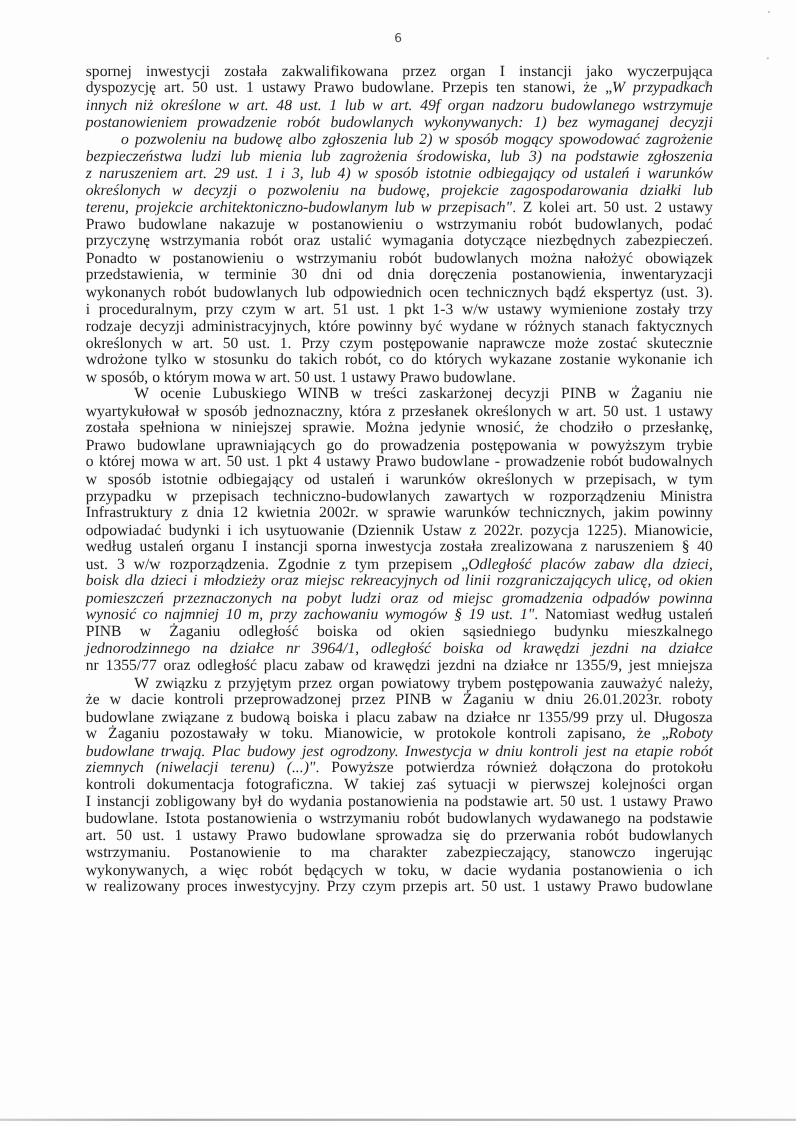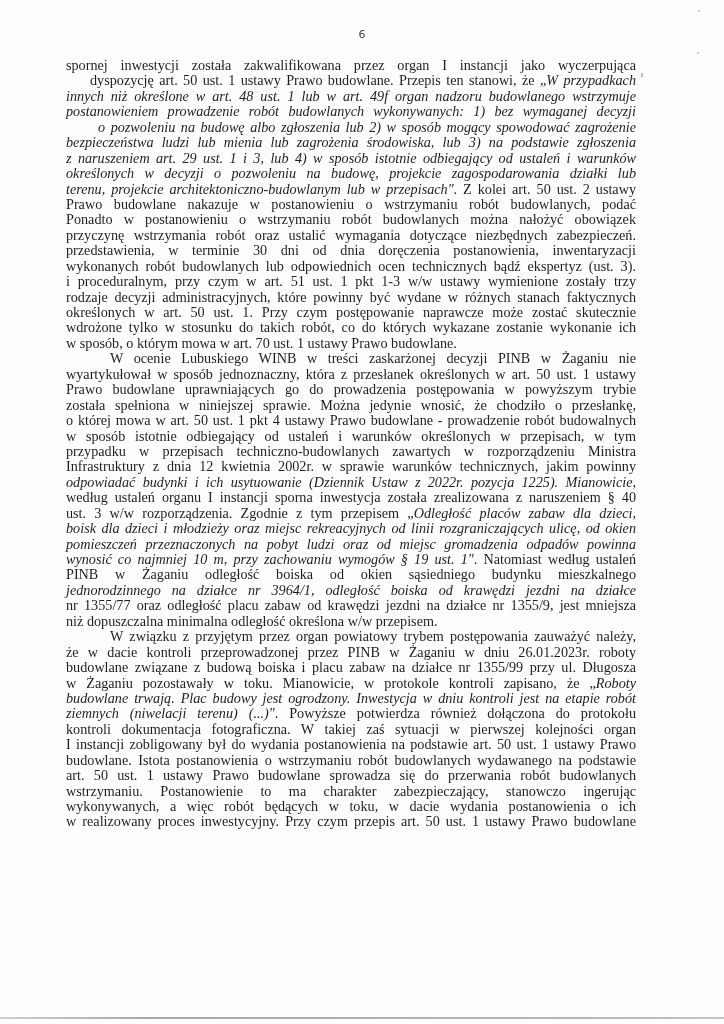--- a/index.html
+++ b/index.html
@@ -6,21 +6,21 @@
   body { width: 724px; height: 1024px; position: relative; overflow: hidden; }
   .page {
     position: absolute; left: 0; top: 0; width: 724px; height: 1024px;
     background: #fdfdfd;
   }
   .page-number {
     position: absolute; top: 28px; left: 0; width: 724px; text-align: center;
     font-family: "DejaVu Sans", sans-serif; font-size: 11px; color: #444;
   }
   .body-text {
-    position: absolute; left: 66px; top: 58px; width: 570px;
+    position: absolute; left: 78px; top: 58px; width: 570px;
     font-family: "Liberation Serif", serif; font-size: 14.2px; line-height: 15.45px;
     color: #1e1e1e; text-align: justify; hyphens: none;
   }
   .line { display: block; text-align: justify; text-align-last: justify; white-space: nowrap; height: 15.45px; }
   .line.last { text-align-last: left; }
   .line.indent { padding-left: 44px; }
   .line > span { white-space: normal; }
   i { font-style: italic; }
   .scan-mark { position: absolute; background: #bdbdbd; border-radius: 50%; }
   .bottom-edge {
@@ -29,58 +29,57 @@
   }
 </style>
 </head>
 <body>
 
 <div class="page">
   <div class="page-number">6</div>
   <div class="body-text" id="body-text">
       <div>
         <span class="line"><span style="white-space: nowrap;"><span>spornej inwestycji została zakwalifikowana przez organ I instancji jako wyczerpująca</span></span></span>
-        <span class="line"><span style="white-space: nowrap; margin-left: 24px;"><span>dyspozycję art. 50 ust. 1 ustawy Prawo budowlane. Przepis ten stanowi, że „</span><i>W przypadkach</i></span></span>
+        <span class="line"><span style="white-space: nowrap;"><span>dyspozycję art. 50 ust. 1 ustawy Prawo budowlane. Przepis ten stanowi, że „</span><i>W przypadkach</i></span></span>
         <span class="line"><span style="white-space: nowrap;"><i>innych niż określone w art. 48 ust. 1 lub w art. 49f organ nadzoru budowlanego wstrzymuje</i></span></span>
         <span class="line"><span style="white-space: nowrap;"><i>postanowieniem prowadzenie robót budowlanych wykonywanych: 1) bez wymaganej decyzji</i></span></span>
         <span class="line"><span style="white-space: nowrap; margin-left: 32px;"><i>o pozwoleniu na budowę albo zgłoszenia lub 2) w sposób mogący spowodować zagrożenie</i></span></span>
         <span class="line"><span style="white-space: nowrap;"><i>bezpieczeństwa ludzi lub mienia lub zagrożenia środowiska, lub 3) na podstawie zgłoszenia</i></span></span>
         <span class="line"><span style="white-space: nowrap;"><i>z naruszeniem art. 29 ust. 1 i 3, lub 4) w sposób istotnie odbiegający od ustaleń i warunków</i></span></span>
         <span class="line"><span style="white-space: nowrap;"><i>określonych w decyzji o pozwoleniu na budowę, projekcie zagospodarowania działki lub</i></span></span>
         <span class="line"><span style="white-space: nowrap;"><i>terenu, projekcie architektoniczno-budowlanym lub w przepisach"</i><span>. Z kolei art. 50 ust. 2 ustawy</span></span></span>
         <span class="line"><span style="white-space: nowrap;"><span>Prawo budowlane nakazuje w postanowieniu o wstrzymaniu robót budowlanych, podać</span></span></span>
+        <span class="line"><span style="white-space: nowrap;"><span>przyczynę wstrzymania robót oraz ustalić wymagania dotyczące niezbędnych zabezpieczeń.</span></span></span>
         <span class="line"><span style="white-space: nowrap;"><span>Ponadto w postanowieniu o wstrzymaniu robót budowlanych można nałożyć obowiązek</span></span></span>
-        <span class="line"><span style="white-space: nowrap;"><span>przyczynę wstrzymania robót oraz ustalić wymagania dotyczące niezbędnych zabezpieczeń.</span></span></span>
         <span class="line"><span style="white-space: nowrap;"><span>przedstawienia, w terminie 30 dni od dnia doręczenia postanowienia, inwentaryzacji</span></span></span>
         <span class="line"><span style="white-space: nowrap;"><span>wykonanych robót budowlanych lub odpowiednich ocen technicznych bądź ekspertyz (ust. 3).</span></span></span>
         <span class="line"><span style="white-space: nowrap;"><span>i proceduralnym, przy czym w art. 51 ust. 1 pkt 1-3 w/w ustawy wymienione zostały trzy</span></span></span>
         <span class="line"><span style="white-space: nowrap;"><span>rodzaje decyzji administracyjnych, które powinny być wydane w różnych stanach faktycznych</span></span></span>
         <span class="line"><span style="white-space: nowrap;"><span>określonych w art. 50 ust. 1. Przy czym postępowanie naprawcze może zostać skutecznie</span></span></span>
         <span class="line"><span style="white-space: nowrap;"><span>wdrożone tylko w stosunku do takich robót, co do których wykazane zostanie wykonanie ich</span></span></span>
-        <span class="line last"><span><span>w sposób, o którym mowa w art. 70 ust. 1 ustawy Prawo budowlane.</span></span></span>
+        <span class="line last"><span><span>w sposób, o którym mowa w art. 50 ust. 1 ustawy Prawo budowlane.</span></span></span>
       </div>
       <div>
         <span class="line indent"><span style="white-space: nowrap;"><span>W ocenie Lubuskiego WINB w treści zaskarżonej decyzji PINB w Żaganiu nie</span></span></span>
         <span class="line"><span style="white-space: nowrap;"><span>wyartykułował w sposób jednoznaczny, która z przesłanek określonych w art. 50 ust. 1 ustawy</span></span></span>
+        <span class="line"><span style="white-space: nowrap;"><span>została spełniona w niniejszej sprawie. Można jedynie wnosić, że chodziło o przesłankę,</span></span></span>
         <span class="line"><span style="white-space: nowrap;"><span>Prawo budowlane uprawniających go do prowadzenia postępowania w powyższym trybie</span></span></span>
-        <span class="line"><span style="white-space: nowrap;"><span>została spełniona w niniejszej sprawie. Można jedynie wnosić, że chodziło o przesłankę,</span></span></span>
         <span class="line"><span style="white-space: nowrap;"><span>o której mowa w art. 50 ust. 1 pkt 4 ustawy Prawo budowlane - prowadzenie robót budowalnych</span></span></span>
         <span class="line"><span style="white-space: nowrap;"><span>w sposób istotnie odbiegający od ustaleń i warunków określonych w przepisach, w tym</span></span></span>
         <span class="line"><span style="white-space: nowrap;"><span>przypadku w przepisach techniczno-budowlanych zawartych w rozporządzeniu Ministra</span></span></span>
         <span class="line"><span style="white-space: nowrap;"><span>Infrastruktury z dnia 12 kwietnia 2002r. w sprawie warunków technicznych, jakim powinny</span></span></span>
-        <span class="line"><span style="white-space: nowrap; font-style: italic;"><span>odpowiadać budynki i ich usytuowanie (Dziennik Ustaw z 2022r. pozycja 1225). Mianowicie,</span></span></span>
+        <span class="line"><span style="white-space: nowrap;"><span>odpowiadać budynki i ich usytuowanie (Dziennik Ustaw z 2022r. pozycja 1225). Mianowicie,</span></span></span>
         <span class="line"><span style="white-space: nowrap;"><span>według ustaleń organu I instancji sporna inwestycja została zrealizowana z naruszeniem § 40</span></span></span>
         <span class="line"><span style="white-space: nowrap;"><span>ust. 3 w/w rozporządzenia. Zgodnie z tym przepisem „</span><i>Odległość placów zabaw dla dzieci,</i></span></span>
         <span class="line"><span style="white-space: nowrap;"><i>boisk dla dzieci i młodzieży oraz miejsc rekreacyjnych od linii rozgraniczających ulicę, od okien</i></span></span>
         <span class="line"><span style="white-space: nowrap;"><i>pomieszczeń przeznaczonych na pobyt ludzi oraz od miejsc gromadzenia odpadów powinna</i></span></span>
         <span class="line"><span style="white-space: nowrap;"><i>wynosić co najmniej 10 m, przy zachowaniu wymogów § 19 ust. 1"</i><span>. Natomiast według ustaleń</span></span></span>
         <span class="line"><span style="white-space: nowrap;"><span>PINB w Żaganiu odległość boiska od okien sąsiedniego budynku mieszkalnego</span></span></span>
         <span class="line"><span style="white-space: nowrap; font-style: italic;"><span>jednorodzinnego na działce nr 3964/1, odległość boiska od krawędzi jezdni na działce</span></span></span>
         <span class="line"><span style="white-space: nowrap;"><span>nr 1355/77 oraz odległość placu zabaw od krawędzi jezdni na działce nr 1355/9, jest mniejsza</span></span></span>
-        <span class="line last"><span><span>niż dopuszczalna minimalna odległość określona w/w przepisem.</span></span></span>
       </div>
       <div>
         <span class="line indent"><span style="white-space: nowrap;"><span>W związku z przyjętym przez organ powiatowy trybem postępowania zauważyć należy,</span></span></span>
         <span class="line"><span style="white-space: nowrap;"><span>że w dacie kontroli przeprowadzonej przez PINB w Żaganiu w dniu 26.01.2023r. roboty</span></span></span>
         <span class="line"><span style="white-space: nowrap;"><span>budowlane związane z budową boiska i placu zabaw na działce nr 1355/99 przy ul. Długosza</span></span></span>
         <span class="line"><span style="white-space: nowrap;"><span>w Żaganiu pozostawały w toku. Mianowicie, w protokole kontroli zapisano, że „</span><i>Roboty</i></span></span>
         <span class="line"><span style="white-space: nowrap;"><i>budowlane trwają. Plac budowy jest ogrodzony. Inwestycja w dniu kontroli jest na etapie robót</i></span></span>
         <span class="line"><span style="white-space: nowrap;"><i>ziemnych (niwelacji terenu) (...)"</i><span>. Powyższe potwierdza również dołączona do protokołu</span></span></span>
         <span class="line"><span style="white-space: nowrap;"><span>kontroli dokumentacja fotograficzna. W takiej zaś sytuacji w pierwszej kolejności organ</span></span></span>
         <span class="line"><span style="white-space: nowrap;"><span>I instancji zobligowany był do wydania postanowienia na podstawie art. 50 ust. 1 ustawy Prawo</span></span></span>

